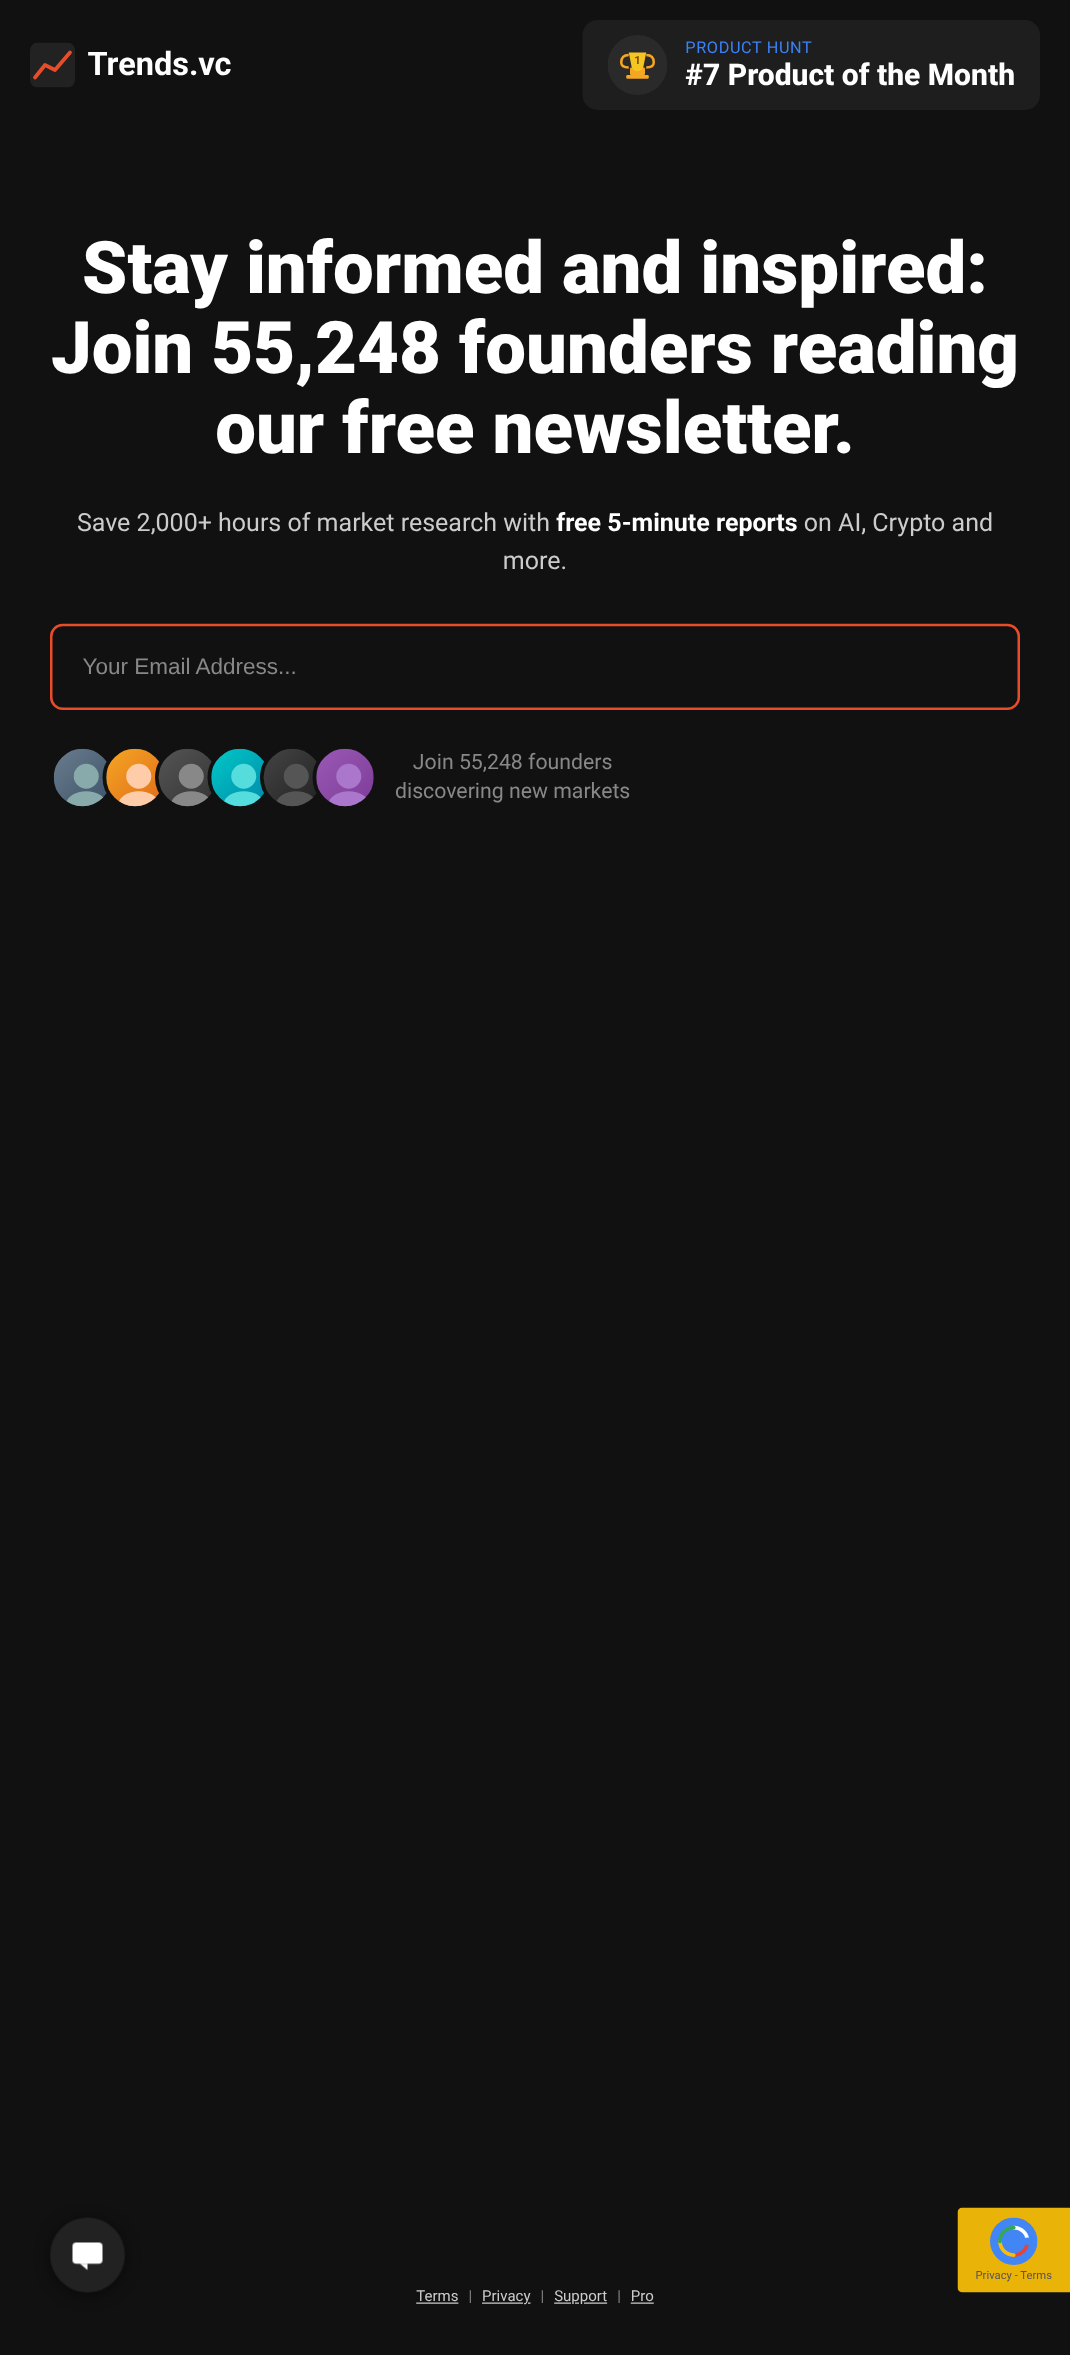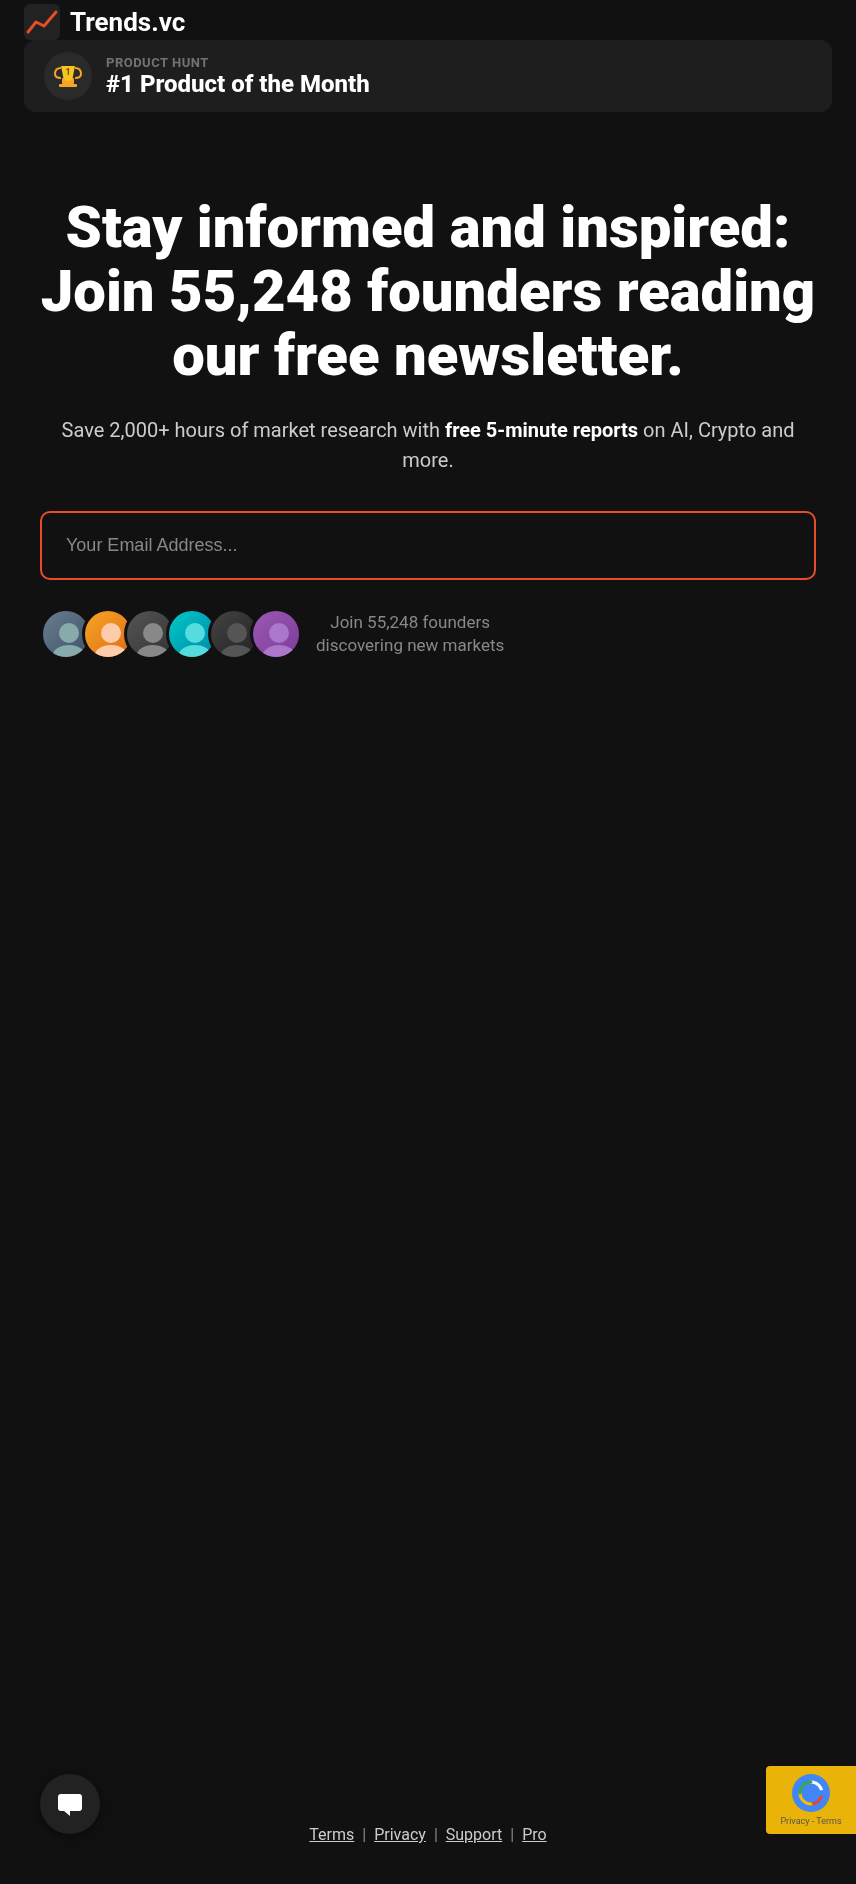--- a/index.html
+++ b/index.html
@@ -16,22 +16,21 @@
       min-height: 1884px;
       width: 856px;
       margin: 0 auto;
       position: relative;
     }
 
     
     .header {
       display: flex;
       justify-content: space-between;
-      padding: 4px 24px;
-      flex-direction: column;
+      padding: 16px 24px;
     }
 
     .logo-container {
       display: flex;
       align-items: center;
       gap: 10px;
     }
 
     .logo-icon {
       width: 36px;
@@ -59,22 +58,22 @@
       position: relative;
     }
 
     .badge-text {
       display: flex;
       flex-direction: column;
     }
 
     .badge-label {
       font-size: 13px;
-      font-weight: 700;
-      color: #737373;
+      font-weight: 400;
+      color: #3b82f6;
       letter-spacing: 0.5px;
       text-transform: uppercase;
     }
 
     .badge-title {
       font-size: 24px;
       font-weight: 800;
       color: #ffffff;
     }
 
@@ -177,21 +176,21 @@
       left: 0;
       right: 0;
       text-align: center;
     }
 
     .footer-links {
       display: flex;
       justify-content: center;
       align-items: center;
       gap: 8px;
-      font-size: 16px;
+      font-size: 12px;
     }
 
     .footer-links a {
       color: #cccccc;
       text-decoration: underline;
       cursor: pointer;
     }
 
     .footer-links .separator {
       color: #888888;
@@ -272,21 +271,21 @@
         <path d="M17 14 h14 l-2 10 a5 5 0 0 1-10 0 Z" fill="#f5c623"></path>
 
         <path d="M17 16 Q11 16 11 22 Q11 26 17 26" stroke="#f5a623" stroke-width="2" fill="none"></path>
         <path d="M31 16 Q37 16 37 22 Q37 26 31 26" stroke="#f5a623" stroke-width="2" fill="none"></path>
 
         <text x="24" y="23" text-anchor="middle" fill="#7a4a00" font-size="9" font-weight="bold">1</text>
       </svg>
     </div>
     <div class="badge-text">
       <span class="badge-label">PRODUCT HUNT</span>
-      <span class="badge-title">#1 Product of the Month</span>
+      <span class="badge-title">#7 Product of the Month</span>
     </div>
   </div>
 </header>
 
 <main class="hero">
   <h1 class="hero-headline">Stay informed and inspired: Join 55,248 founders reading our free newsletter.</h1>
 
   <p class="hero-subtext">
     <span>Save 2,000+ hours of market research with </span><strong>free 5-minute reports</strong><span> on AI, Crypto and more.</span>
   </p>

